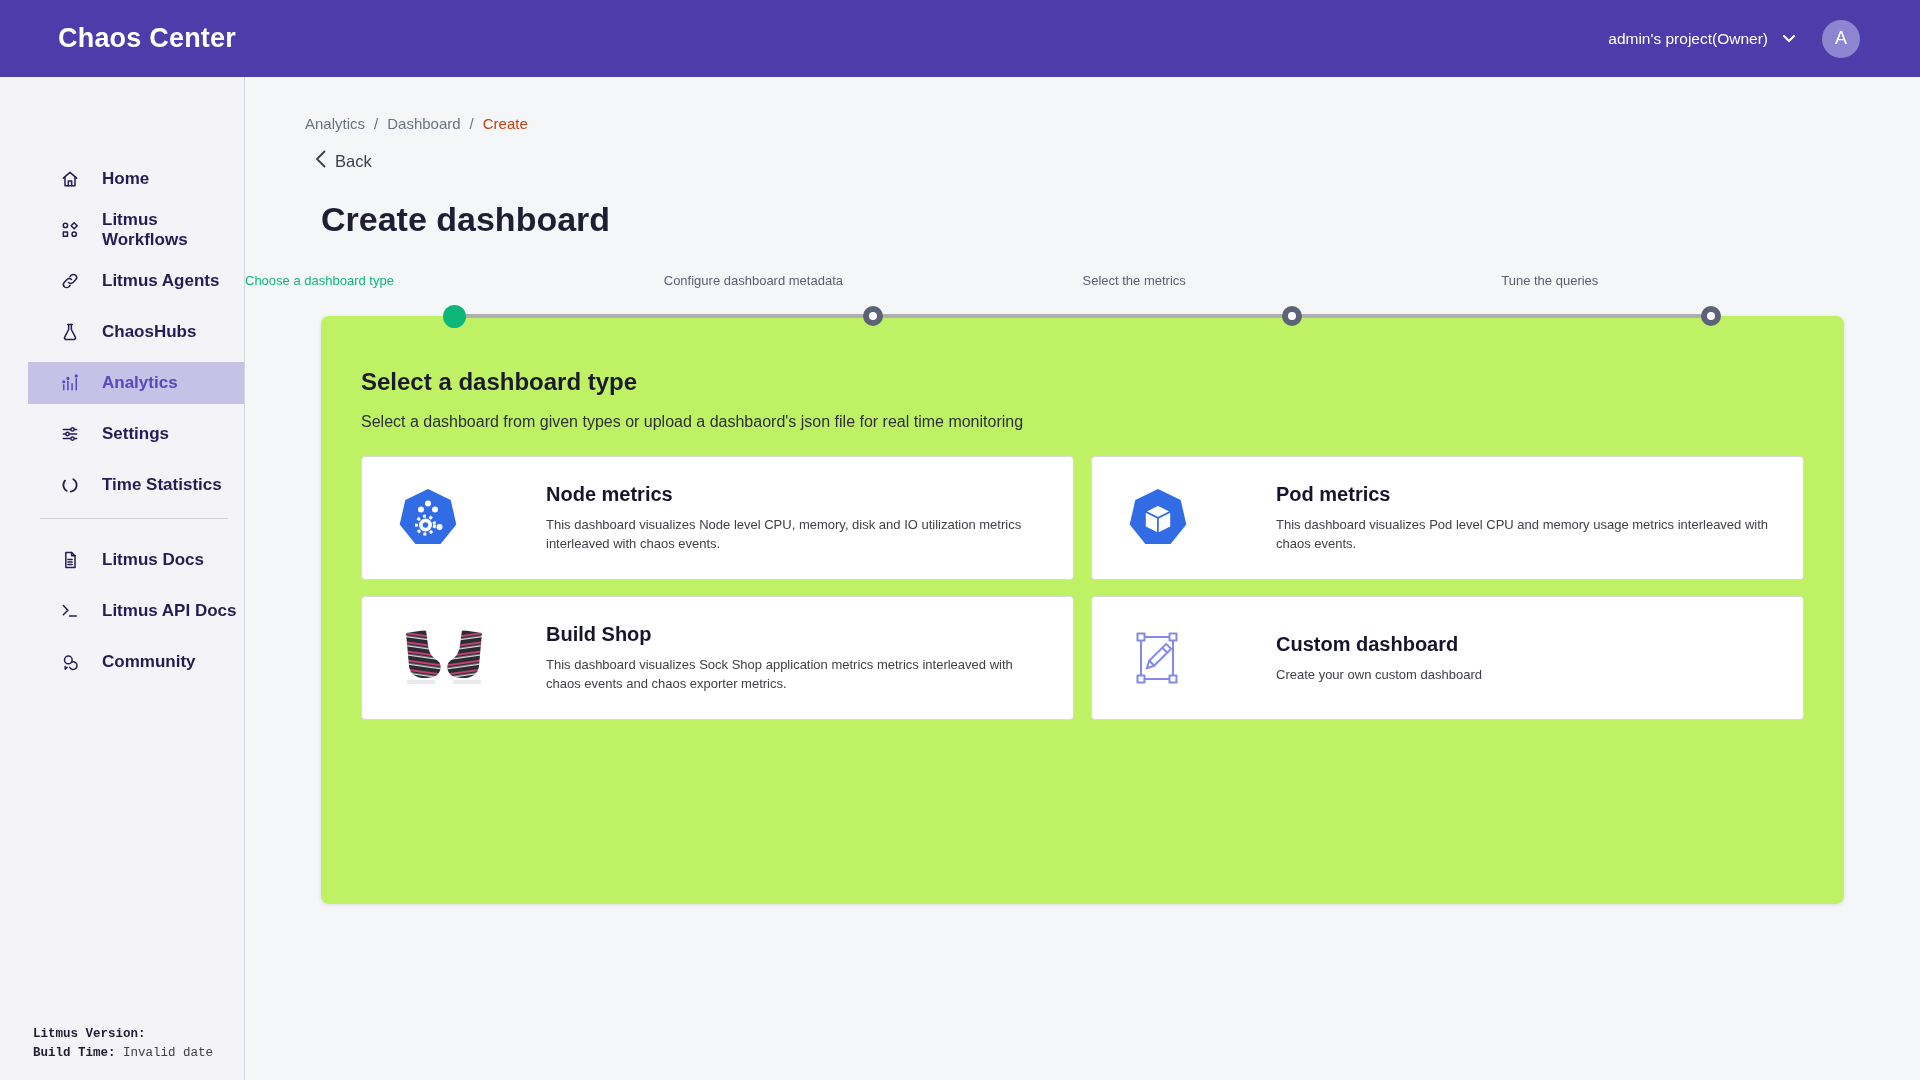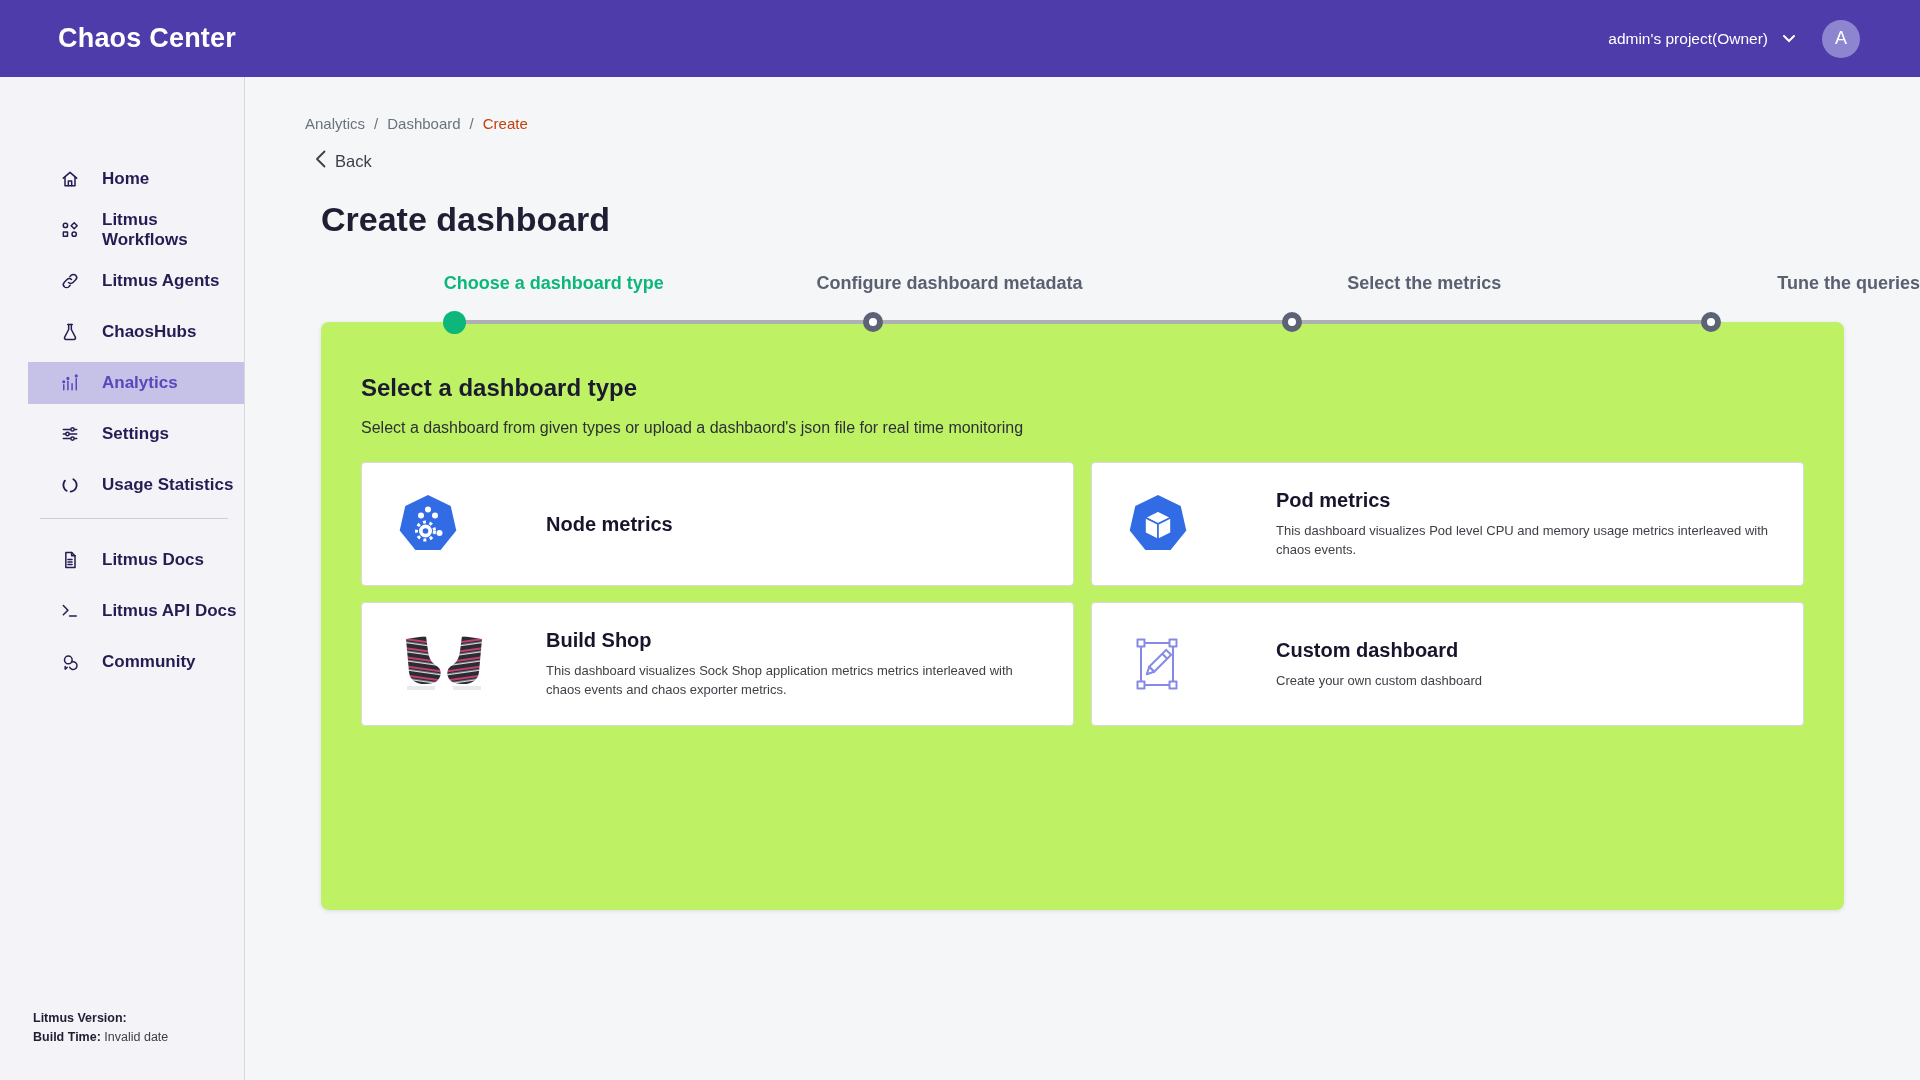--- a/index.html
+++ b/index.html
@@ -26,35 +26,35 @@
 
   
   .nav{margin-top:81px;margin-left:28px;}
   .nav-item{height:42px; margin-bottom:9px; display:flex; align-items:center; padding-left:32px;
             cursor:pointer; color:var(--navtext); font-size:17px; font-weight:600;}
   .nav-item .nicon{width:20px; height:20px; margin-right:22px; flex:none; display:flex; align-items:center;}
   .nav-item svg{stroke:var(--navtext);}
   .nav-item.active{background:#c6c1e7; color:#5b46ba;}
   .nav-item.active svg{stroke:#5b46ba;}
   .nav-divider{border-top:1px solid #cfcfd6; margin:12px 16px 20px 12px;}
-  .side-footer{position:absolute; left:33px; bottom:33px; font-size:12.5px; line-height:19px; color:#3e4046;}
+  .side-footer{position:absolute; left:33px; bottom:17px; font-size:12.5px; line-height:19px; color:#3e4046;font-family:Liberation Mono, monospace;}
   .side-footer b{color:#1f1e33;}
 
   
   .breadcrumb{margin:38px 0 0 60px; font-size:15px; color:#6a7280; display:flex; gap:9px;}
   .breadcrumb .crumb{cursor:pointer;}
   .breadcrumb .crumb.current{color:#c2410c;}
   .back-row{margin:18px 0 0 70px; display:flex; align-items:center; gap:9px; cursor:pointer;
             font-size:16.5px; color:#3d3d4b; width:90px;}
   .page-title{margin:28px 0 0 76px; font-size:34px; font-weight:700; color:#1f1e33;}
 
   
   .stepper{margin-top:34px; position:relative; z-index:2;}
   .step-labels{display:flex;}
-  .step-labels .slabel{flex:1; text-align:right; font-size:18px; font-weight:700; color:var(--slate);}
+  .step-labels .slabel{flex:1; text-align:left; font-size:13px; font-weight:400; color:var(--slate);}
   .step-labels .slabel.active{color:var(--green);}
   .step-dots{display:flex; margin-top:17px; position:relative; height:22px; align-items:center;}
   .connector{position:absolute; left:12.5%; right:12.5%; top:50%; height:4px; margin-top:-2px;
              background:#b0b0b3; border-radius:2px;}
   .dotcell{flex:1; display:flex; justify-content:center; position:relative;}
   .dot{width:20px; height:20px; border-radius:50%; background:#fff; border:6px solid #5c6377;}
   .dot.active{width:23px; height:23px; background:var(--green); border:none;}
 
   
   .main-card{position:relative; z-index:1; margin:-11px 76px 0 76px; height:588px;
@@ -159,21 +159,21 @@
             </svg>
         </span>
         <span>Settings</span>
       </div>
       <div class="nav-item">
         <span class="nicon">
           <svg width="20" height="20" viewBox="0 0 24 24" fill="none" stroke-width="2.2" stroke-linecap="round">
               <circle cx="12" cy="12" r="8" stroke-dasharray="20 5 14 11" transform="rotate(-60 12 12)"></circle>
             </svg>
         </span>
-        <span>Usage Statistics</span>
+        <span>Time Statistics</span>
       </div>
 
       <div class="nav-divider"></div>
 
       <div class="nav-item">
         <span class="nicon">
           <svg width="20" height="20" viewBox="0 0 24 24" fill="none" stroke-width="1.8" stroke-linecap="round" stroke-linejoin="round">
               <path d="M7 3 h7 l4 4 v14 H7 Z"></path>
               <path d="M14 3 v4 h4"></path>
               <path d="M9.5 11.5 h5"></path>
@@ -270,20 +270,21 @@
               <circle cx="23" cy="21.5" r="3" fill="#fff"></circle>
               <circle cx="37" cy="21.5" r="3" fill="#fff"></circle>
               <circle cx="27.5" cy="37" r="6.5" fill="#fff"></circle>
               <circle cx="27.5" cy="37" r="9" fill="none" stroke="#fff" stroke-width="3" stroke-dasharray="3 3.6"></circle>
               <circle cx="27.5" cy="37" r="2.8" fill="#326ce5"></circle>
               <circle cx="41.5" cy="39" r="3" fill="#fff"></circle>
             </svg>
           </span>
           <span class="type-text">
             <div class="type-title">Node metrics</div>
+            <div class="type-desc">This dashboard visualizes Node level CPU, memory, disk and IO utilization metrics interleaved with chaos events.</div>
           </span>
         </div>
 
         <div class="type-card">
           <span class="type-icon">
             <svg width="60" height="60" viewBox="0 0 60 60">
               <polygon points="30,1 52.7,11.9 58.3,36.5 42.6,56.1 17.4,56.1 1.7,36.5 7.3,11.9" fill="#326ce5"></polygon>
               <polygon points="30,17 43,23.5 30,30 17,23.5" fill="#fff" stroke="#326ce5" stroke-width="1.6" stroke-linejoin="round"></polygon>
               <polygon points="17,23.5 30,30 30,45.5 17,39" fill="#fff" stroke="#326ce5" stroke-width="1.6" stroke-linejoin="round"></polygon>
               <polygon points="43,23.5 30,30 30,45.5 43,39" fill="#fff" stroke="#326ce5" stroke-width="1.6" stroke-linejoin="round"></polygon>

